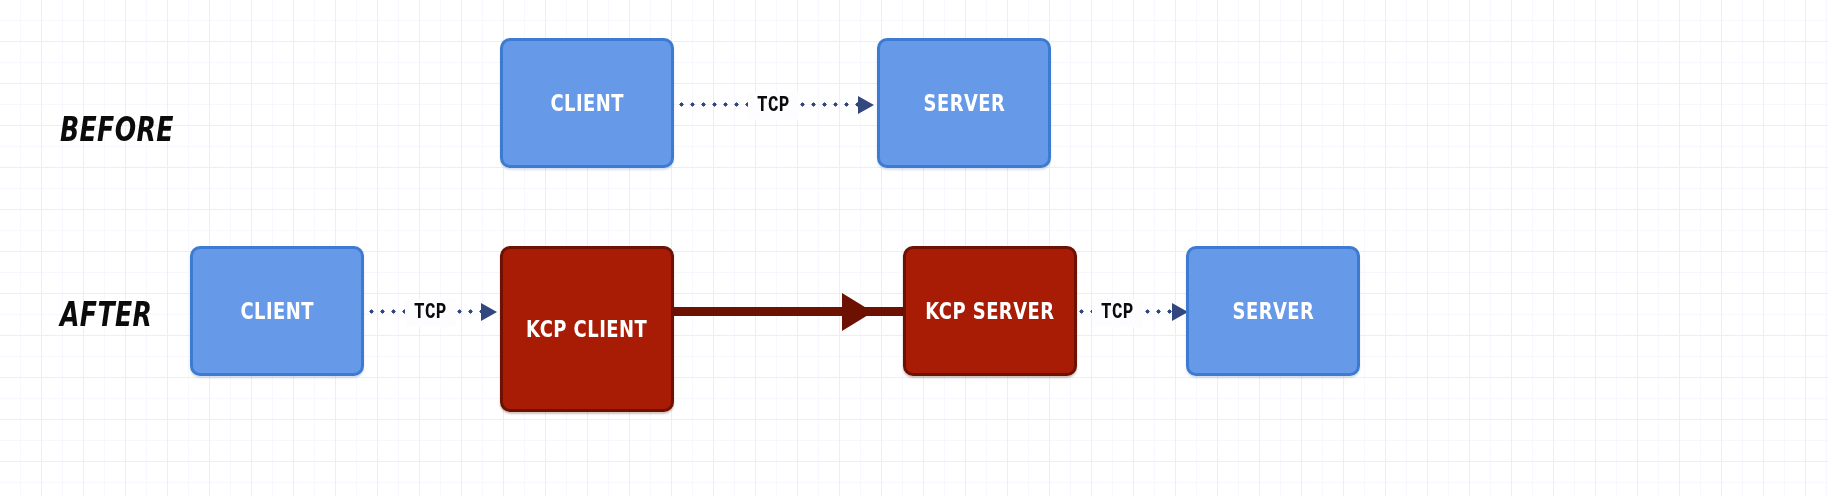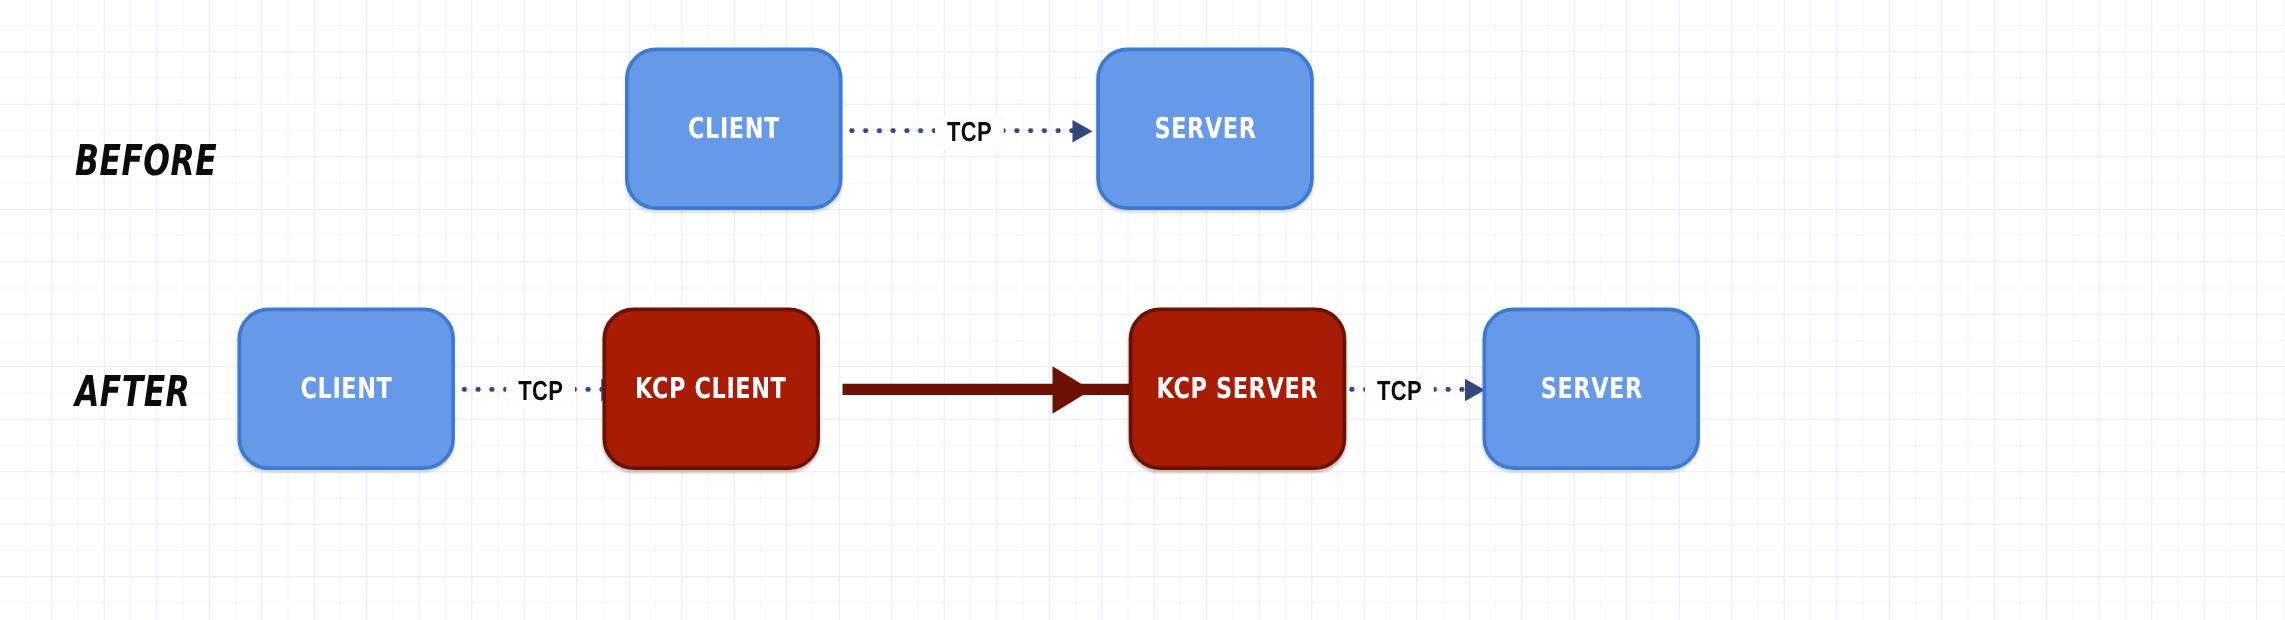--- a/index.html
+++ b/index.html
@@ -44,21 +44,21 @@
     user-select: none;
   }
 
   
   .node {
     position: absolute;
     box-sizing: border-box;
     display: flex;
     align-items: center;
     justify-content: center;
-    border-radius: 25px;
+    border-radius: 10px;
     z-index: 4;
   }
   .node .node-label {
     font-family: "DejaVu Sans", "Liberation Sans", sans-serif;
     font-weight: 700;
     font-size: 23px;
     line-height: 1;
     letter-spacing: 0.6px;
     color: #ffffff;
     transform: scaleX(0.78);
@@ -111,21 +111,21 @@
     border-top: 19px solid transparent;
     border-bottom: 19px solid transparent;
     border-left: 31px solid #6d1202;
   }
 
   
   .edge-label {
     position: absolute;
     z-index: 5;
     background: #fdfdff;
-    font-family: Liberation Sans, sans-serif;
+    font-family: Liberation Mono, monospace;
     font-weight: 700;
     font-size: 22px;
     line-height: 1.07;
     letter-spacing: 0.4px;
     color: #0b0b0b;
     text-align: center;
     white-space: nowrap;
     user-select: none;
     padding: 2px 5px;
   }
@@ -158,21 +158,21 @@
   <div class="node blue" style="left:190px; top:246px; width:174px; height:130px;">
     <span class="node-label">CLIENT</span>
   </div>
 
   <div class="dotted-line" style="left:366px; top:309px; width:120px;"></div>
   <div class="chevron-head" style="left:481px; top:303px;"></div>
   <div class="edge-label" style="left:405px; top:299px;">
     <span class="sx">TCP</span>
   </div>
 
-  <div class="node red" style="left:482px; top:246px; width:174px; height:130px;">
+  <div class="node red" style="left:500px; top:246px; width:174px; height:166px;">
     <span class="node-label">KCP CLIENT</span>
   </div>
 
   <div class="thick-line" style="left:674px; top:307px; width:290px;"></div>
   <div class="thick-head" style="left:842px; top:293px;"></div>
 
   <div class="node red" style="left:903px; top:246px; width:174px; height:130px;">
     <span class="node-label">KCP SERVER</span>
   </div>
 

